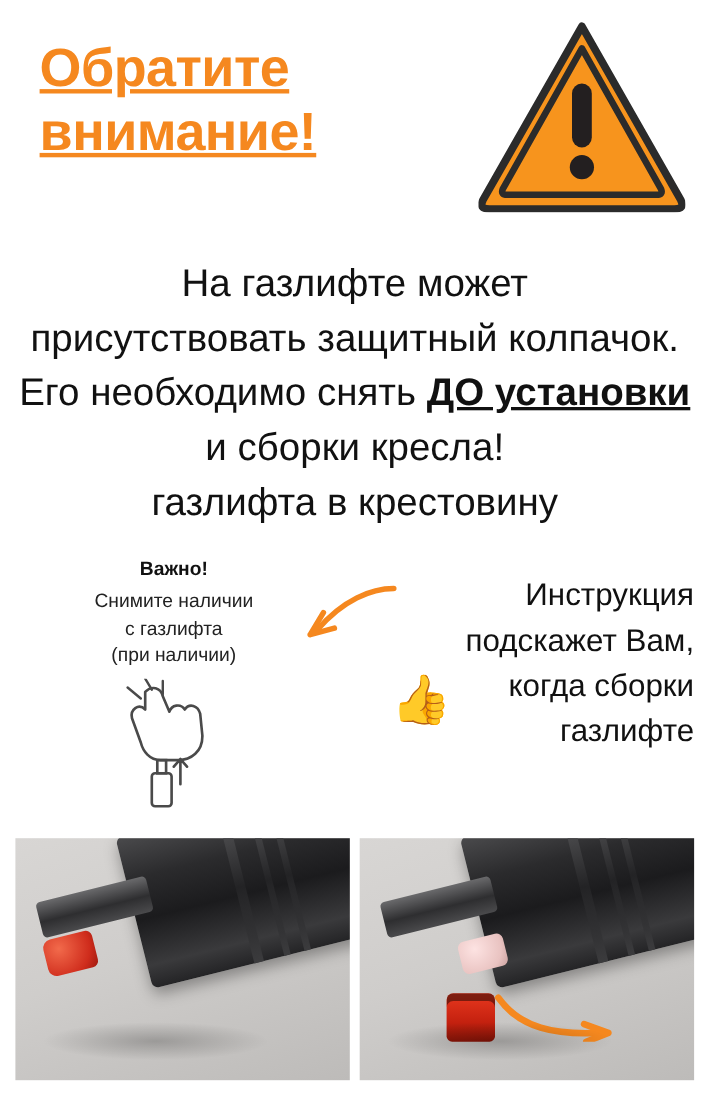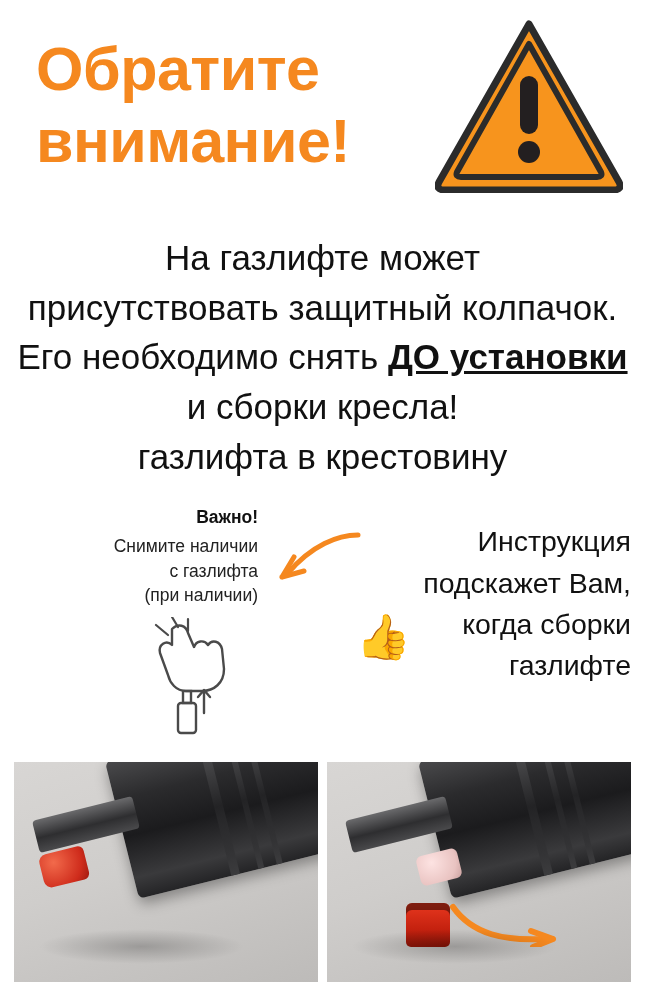--- a/index.html
+++ b/index.html
@@ -19,25 +19,26 @@
   
   .header {
     position: relative;
     height: 215px;
   }
   .headline {
     position: absolute;
     left: 36px;
     top: 34px;
     width: 400px;
-    font-size: 61px;
+    font-size: 49px;
     line-height: 1.18;
     font-weight: bold;
     color: #F5881F;
     letter-spacing: -0.5px;
+    text-decoration: underline;
   }
   .headline .line2 { display: block; }
 
   .warn-sign {
     position: absolute;
     right: 22px;
     top: 18px;
     width: 188px;
     height: 175px;
   }
@@ -56,21 +57,21 @@
   .middle {
     position: relative;
     margin-top: 26px;
     height: 250px;
   }
   .important-block {
     position: absolute;
     left: 58px;
     top: 0;
     width: 200px;
-    text-align: right;
+    text-align: center;
   }
   .important-title {
     font-size: 17.5px;
     font-weight: bold;
     color: #111;
     margin-bottom: 6px;
   }
   .important-text {
     font-size: 17.5px;
     line-height: 1.38;

